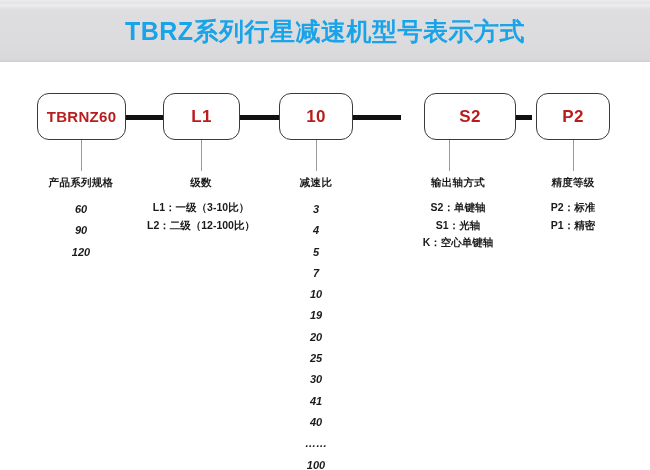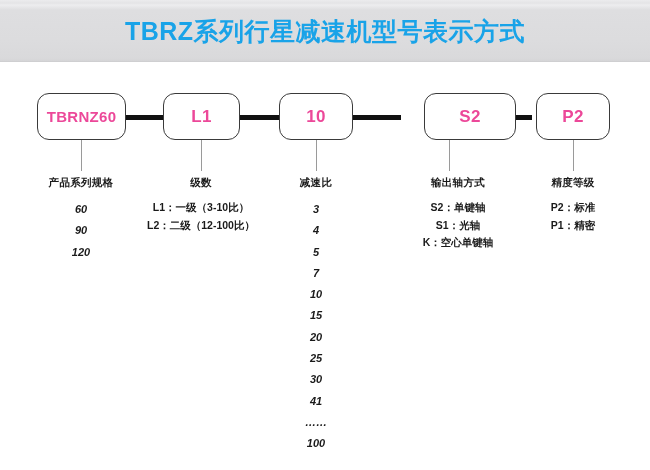--- a/index.html
+++ b/index.html
@@ -67,21 +67,21 @@
     height: 47px;
     border: 1.4px solid #3a3a3a;
     border-radius: 12px;
     background: #ffffff;
     display: flex;
     align-items: center;
     justify-content: center;
     box-sizing: border-box;
     font-size: 17px;
     font-weight: bold;
-    color: #ec4899;
+    color: #b91c1c;
     letter-spacing: 0.3px;
   }
   .code-box.first { font-size: 15px; }
 
   
   .drop-line {
     position: absolute;
     top: 78px;
     width: 1px;
     background: #9a9a9a;
@@ -153,25 +153,26 @@
     <div class="col-line">L2：二级（12-100比）</div>
   </div>
 
   <div class="col" style="left:256px; top:114px; width:120px;">
     <div class="col-head">减速比</div>
     <div class="col-num">3</div>
     <div class="col-num">4</div>
     <div class="col-num">5</div>
     <div class="col-num">7</div>
     <div class="col-num">10</div>
-    <div class="col-num">15</div>
+    <div class="col-num">19</div>
     <div class="col-num">20</div>
     <div class="col-num">25</div>
     <div class="col-num">30</div>
     <div class="col-num">41</div>
+    <div class="col-num">40</div>
     <div class="col-num">……</div>
     <div class="col-num">100</div>
   </div>
 
   <div class="col" style="left:388px; top:114px; width:140px;">
     <div class="col-head">输出轴方式</div>
     <div class="col-line">S2：单键轴</div>
     <div class="col-line">S1：光轴</div>
     <div class="col-line">K：空心单键轴</div>
   </div>

